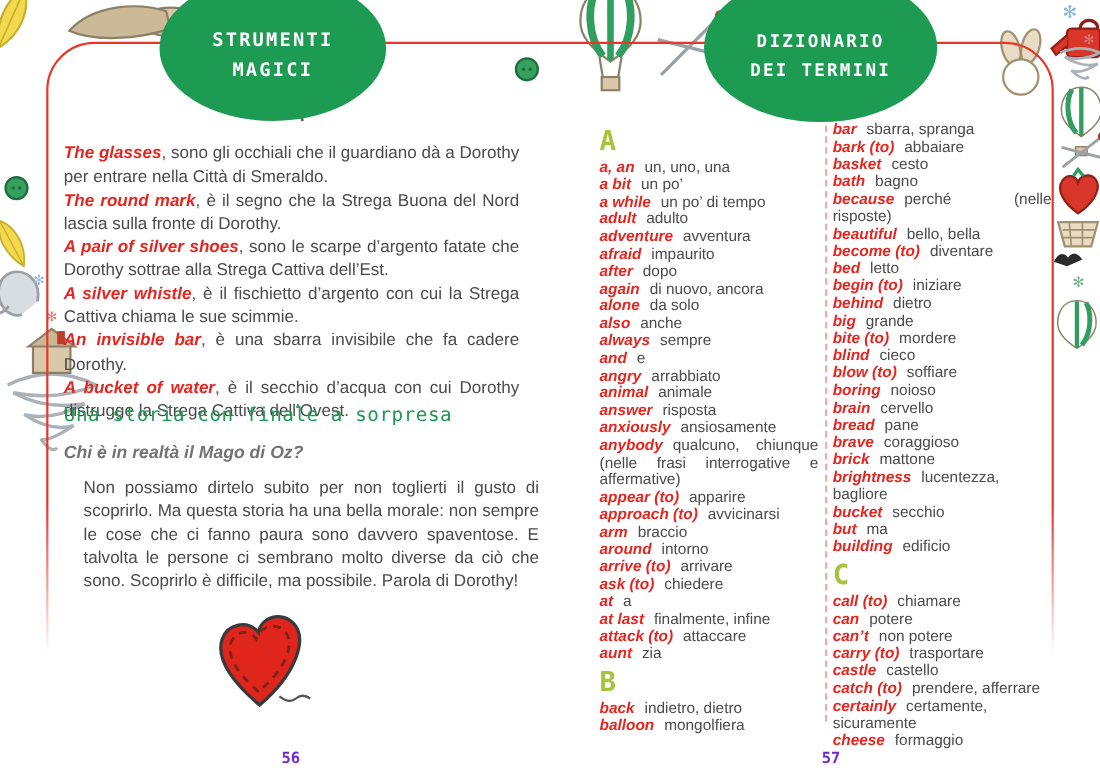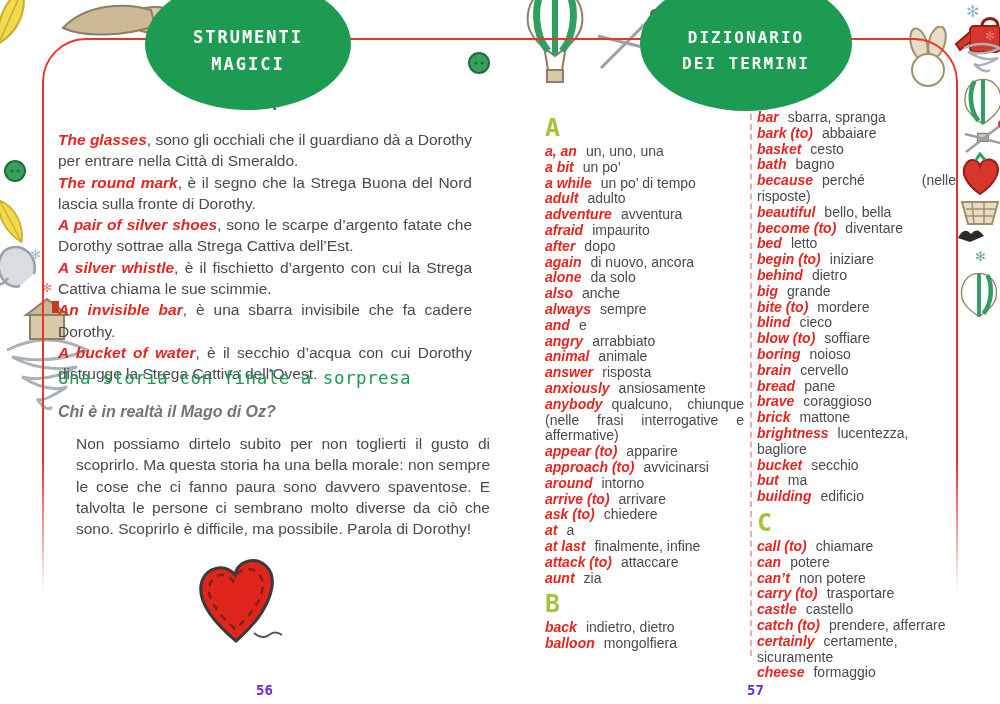--- a/index.html
+++ b/index.html
@@ -305,20 +305,24 @@
     <div class="dict-row">
 
       <div class="dict-entry"><span class="term">appear (to)</span><span class="def">apparire</span></div>
     </div>
 
     <div class="dict-row">
 
       <div class="dict-entry"><span class="term">approach (to)</span><span class="def">avvicinarsi</span></div>
     </div>
 
+    <div class="dict-row">
+
+      <div class="dict-entry"><span class="term">arm</span><span class="def">braccio</span></div>
+    </div>
 
     <div class="dict-row">
 
       <div class="dict-entry"><span class="term">around</span><span class="def">intorno</span></div>
     </div>
 
     <div class="dict-row">
 
       <div class="dict-entry"><span class="term">arrive (to)</span><span class="def">arrivare</span></div>
     </div>

